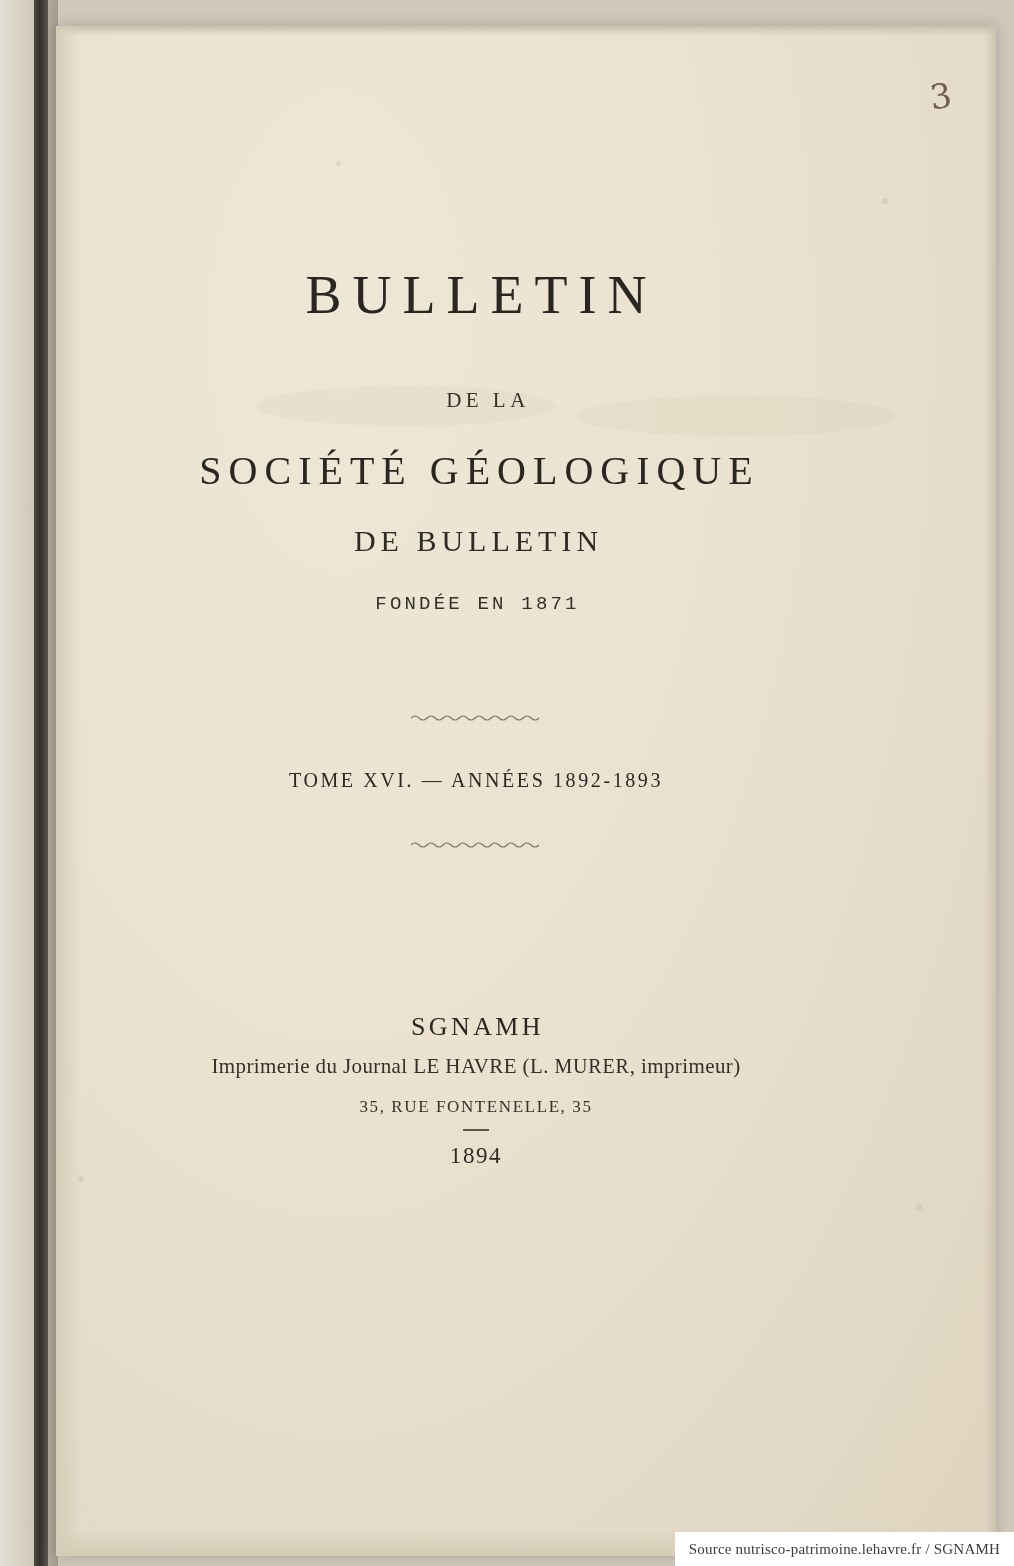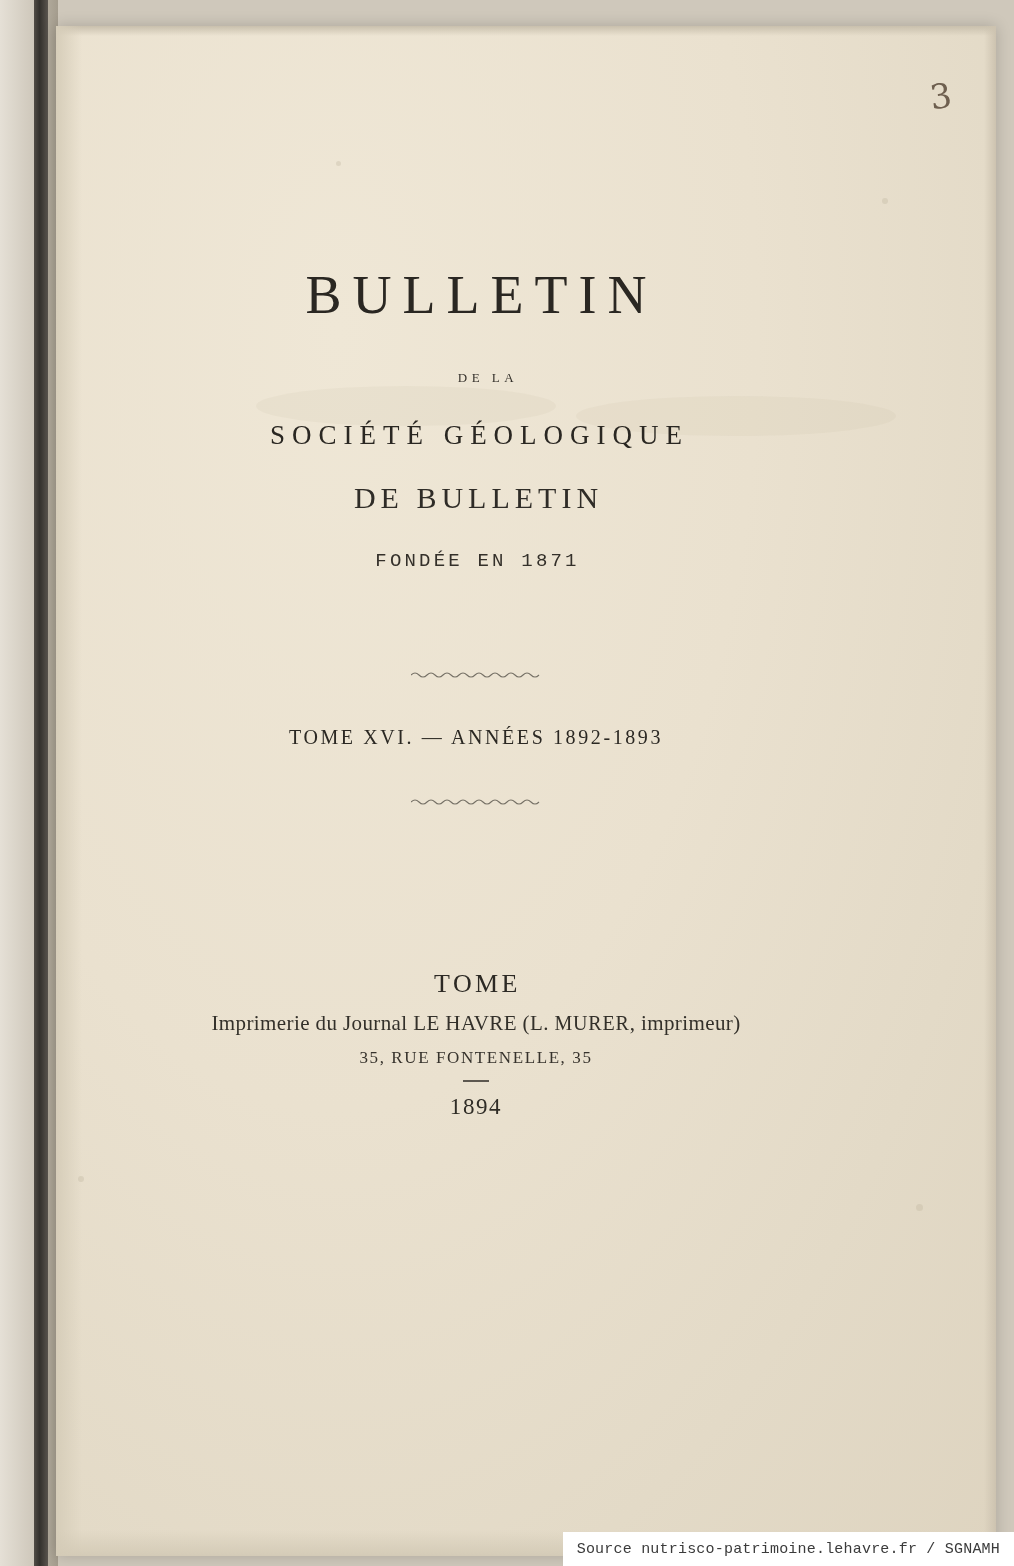--- a/index.html
+++ b/index.html
@@ -102,30 +102,30 @@
 
   .t-bulletin {
     margin-top: 238px;
     font-size: 54px;
     letter-spacing: 11px;
     font-family: "Liberation Serif", serif;
     color: #2a2722;
     text-indent: 11px;
   }
   .t-dela {
-    margin-top: 44px;
-    font-size: 13px;
+    margin-top: 62px;
+    font-size: 21px;
     letter-spacing: 4.5px;
     color: #35312b;
     text-indent: 4px;
     padding-left: 20px;
   }
   .t-societe {
     margin-top: 34px;
-    font-size: 27px;
+    font-size: 40px;
     letter-spacing: 7px;
     color: #2a2722;
     text-indent: 7px;
   }
   .t-normandie {
     margin-top: 30px;
     font-size: 30px;
     letter-spacing: 5px;
     color: #2f2c27;
     text-indent: 5px;
@@ -165,21 +165,21 @@
     text-indent: 3px;
   }
   .t-printer {
     margin-top: 12px;
     font-size: 21px;
     letter-spacing: .4px;
     color: #33302a;
   }
   .t-printer .sc { font-size: 20px; letter-spacing: .8px; }
   .t-address {
-    margin-top: 12px;
+    margin-top: 18px;
     font-size: 17px;
     letter-spacing: 1.6px;
     color: #36322c;
   }
   .dash {
     margin: 12px auto 0;
     width: 26px;
     height: 2px;
     background: #3a362f;
     opacity: .8;
@@ -195,21 +195,21 @@
   .source-bar {
     position: absolute;
     right: 0;
     bottom: 0;
     height: 34px;
     padding: 0 14px;
     display: flex;
     align-items: center;
     background: #ffffff;
     color: #3b3b3b;
-    font-family: Liberation Mono, monospace;
+    font-family: Liberation Serif, serif;
     font-size: 15px;
     letter-spacing: .2px;
   }
 </style>
 </head>
 <body>
 
 <div class="scan">
 
   <div class="gutter-outer">
@@ -252,21 +252,21 @@
 
       <div class="t-tome">TOME XVI. — ANNÉES 1892-1893</div>
 
       <div class="rule rule-2">
         <svg width="130" height="10" viewBox="0 0 130 10">
           <path d="M0 5 Q4 1 8 5 T16 5 T24 5 T32 5 T40 5 T48 5 T56 5 T64 5 T72 5 T80 5 T88 5 T96 5 T104 5 T112 5 T120 5 T128 5" fill="none" stroke="#4a463e" stroke-width="1.1"></path>
         </svg>
       </div>
 
       <div class="imprint">
-        <div class="t-havre">TOME</div>
+        <div class="t-havre">SGNAMH</div>
         <div class="t-printer"><span>Imprimerie du Journal LE HAVRE (L. </span><span class="sc">MURER</span><span>, imprimeur)</span></div>
         <div class="t-address">35, RUE FONTENELLE, 35</div>
         <div class="dash"></div>
         <div class="t-year">1894</div>
       </div>
 
     </div>
   </div>
 
   <div class="source-bar">

